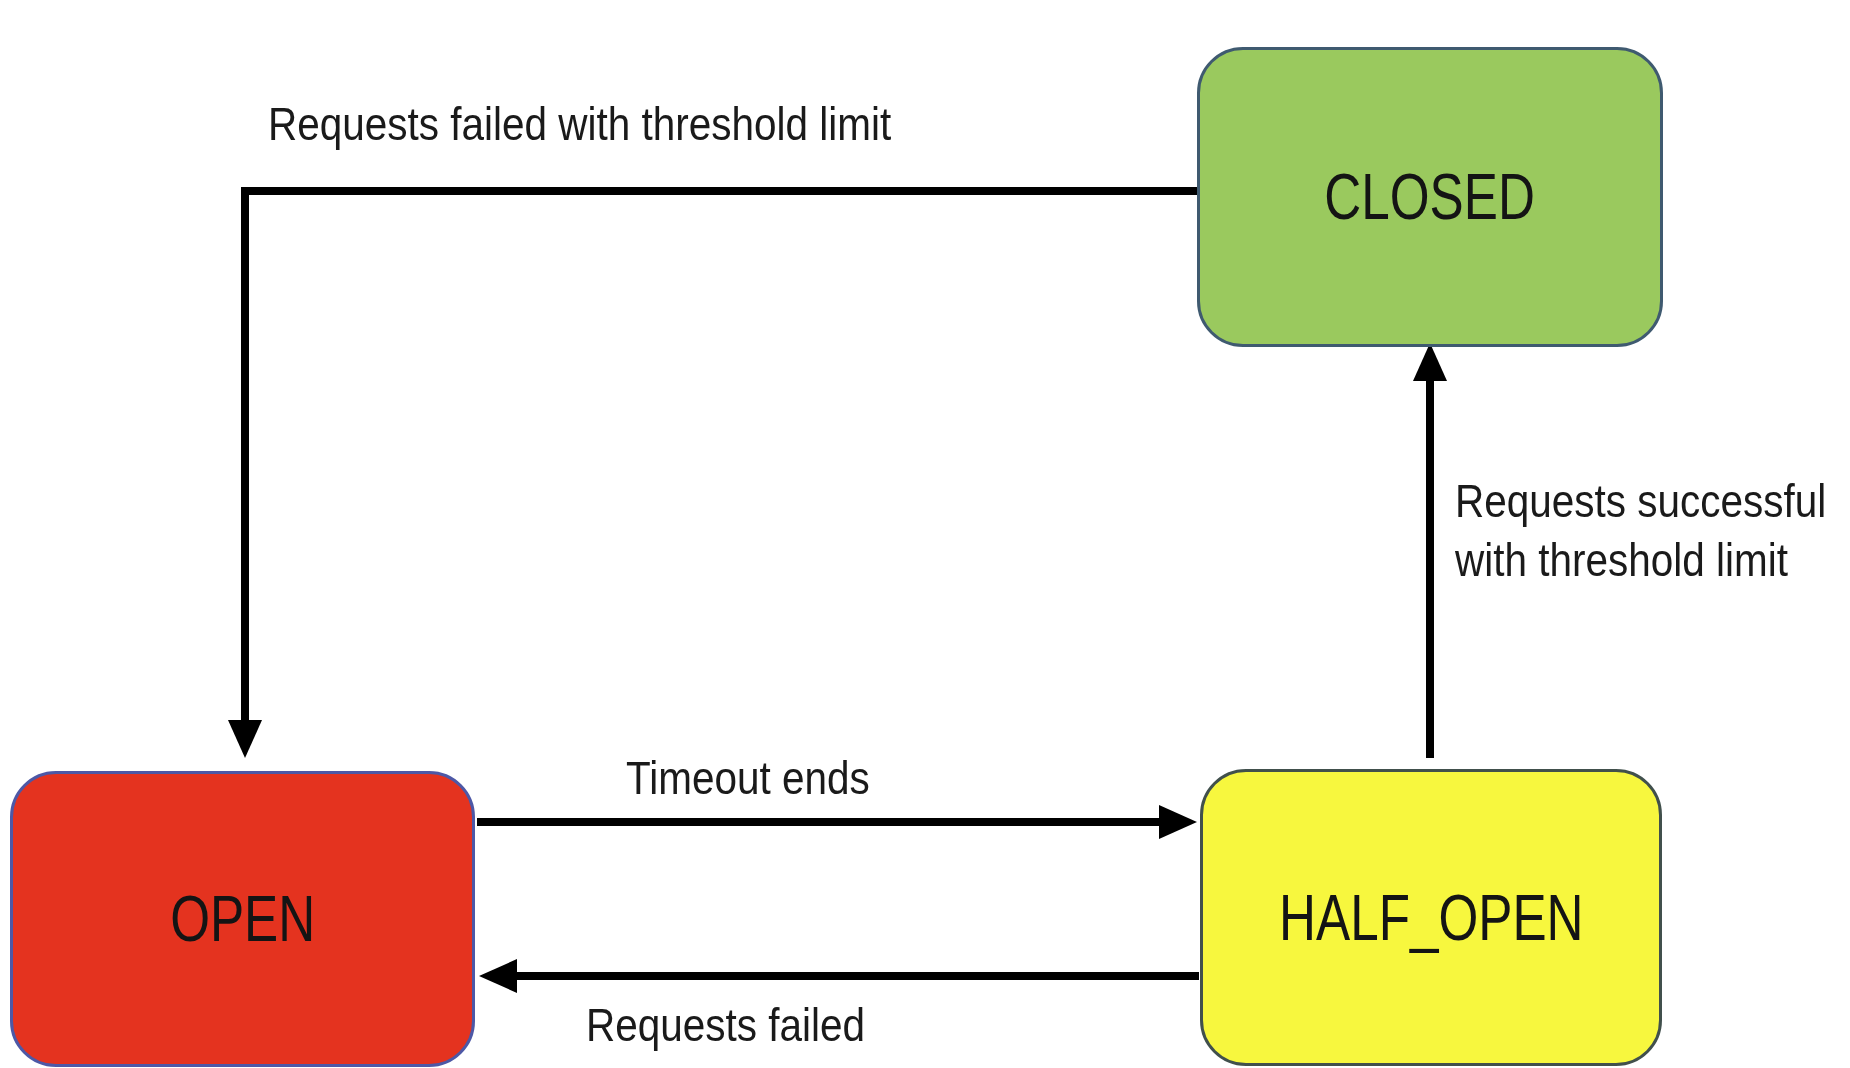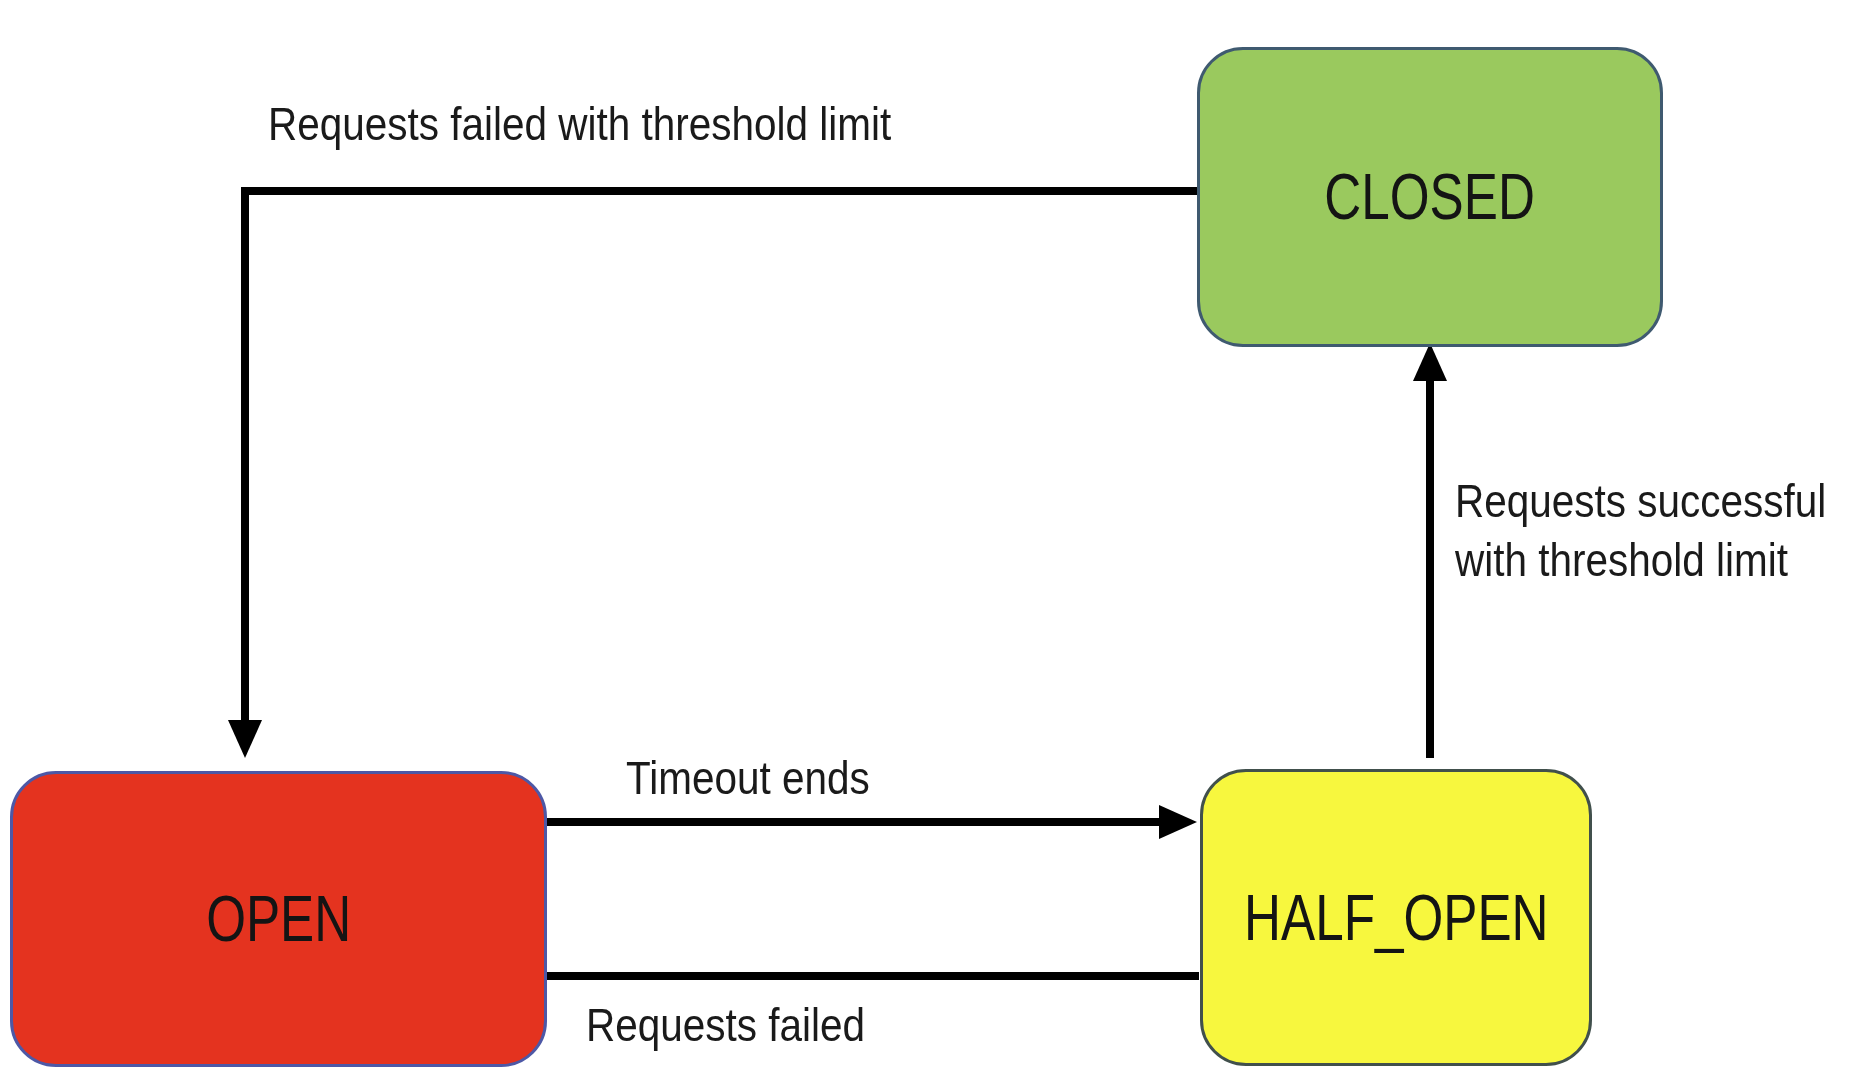--- a/index.html
+++ b/index.html
@@ -36,22 +36,22 @@
     position: absolute;
     border: 3px solid #444444;
     border-radius: 46px;
     display: flex;
     align-items: center;
     justify-content: center;
     box-sizing: border-box;
     margin-top: 9px;
   }
   .state-node-closed   { left: 1197px; top: 38px;  width: 466px; height: 300px; }
-  .state-node-open     { left: 10px;   top: 762px; width: 537px; height: 296px; }
-  .state-node-halfopen { left: 1200px; top: 760px; width: 392px; height: 297px; }
+  .state-node-open     { left: 10px;   top: 762px; width: 465px; height: 296px; }
+  .state-node-halfopen { left: 1200px; top: 760px; width: 462px; height: 297px; }
   .state-label {
     font-size: 64px;
     font-weight: 400;
     color: #141414;
     transform: scaleX(0.80);
     transform-origin: center center;
     white-space: nowrap;
     letter-spacing: 0px;
   }
   .transition-label {

